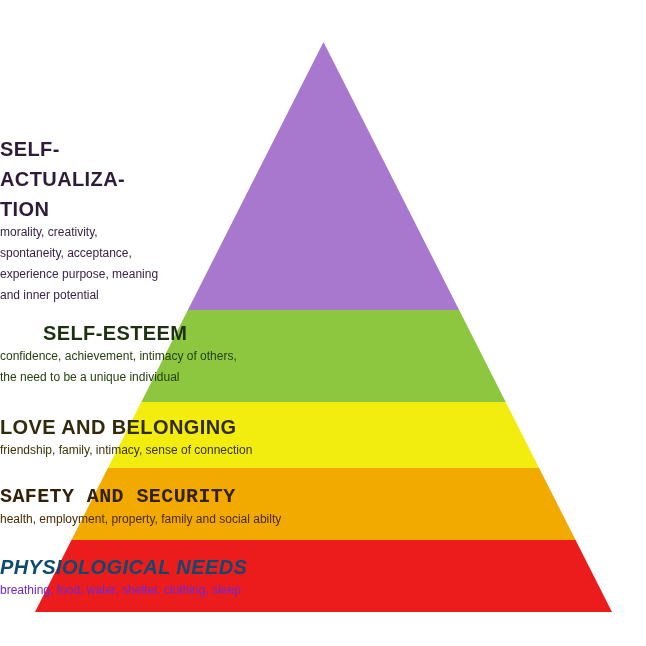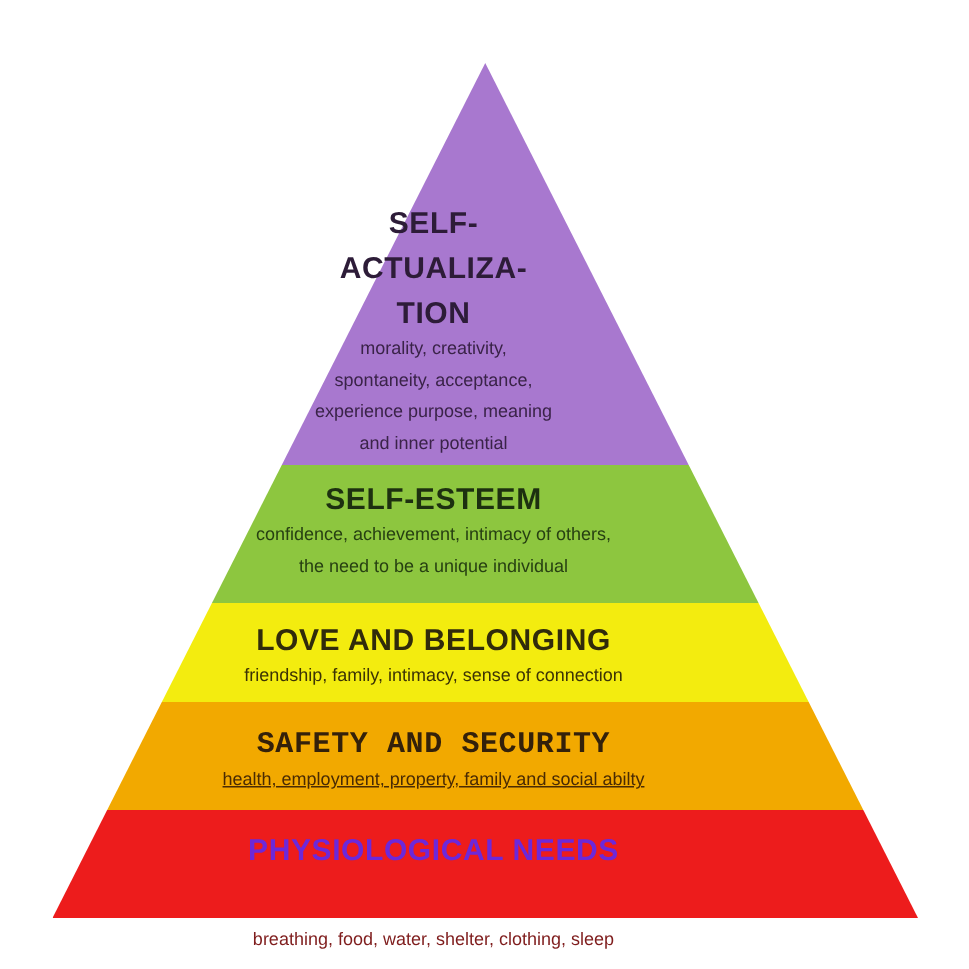--- a/index.html
+++ b/index.html
@@ -27,45 +27,44 @@
   .band.b0 { height: 268px; }
   .band.b1 { height: 92px; }
   .band.b2 { height: 66px; }
   .band.b3 { height: 72px; }
   .band.b4 { height: 72px; }
 
   .txt {
     position: absolute;
     left: 0;
     width: 578px;
-    text-align: center;
     white-space: pre-line;
     pointer-events: none;
   }
   .heading {
     font-weight: 700;
     font-size: 20px;
     line-height: 30px;
     letter-spacing: 0.4px;
   }
   .body {
     font-size: 12px;
     line-height: 21px;
   }
 
   .h0 { top: 134px; color: #2d1c38; }
   .d0 { top: 222px; color: #3a2348; }
-  .h1 { top: 318px; color: #1d3010; }
+  .h1 { top: 318px; color: #1d3010; margin-left: 43px; }
   .d1 { top: 346px; color: #274012; }
   .h2 { top: 412px; color: #312b0b; }
   .d2 { top: 440px; color: #3c3305; }
   .h3 { top: 482px; color: #34210a; font-family: Liberation Mono, monospace; }
-  .d3 { top: 509px; color: #4a2b03; text-decoration: underline; }
-  .h4 { top: 552px; color: #6d28d9; }
-  .d4 { top: 580px; color: #7f1d1d; margin-top: 36px; }
+  .d3 { top: 509px; color: #4a2b03; }
+  .h4 { top: 552px; color: #0c4a6e; font-style: italic; }
+  .d4 { top: 580px; color: #6d28d9; }
 </style>
 </head>
 <body>
 
 <div class="stage">
 
   <div class="pyramid">
     <div class="band b0" style="background: rgb(168, 120, 207);"></div>
     <div class="band b1" style="background: rgb(141, 198, 63);"></div>
     <div class="band b2" style="background: rgb(243, 236, 15);"></div>

